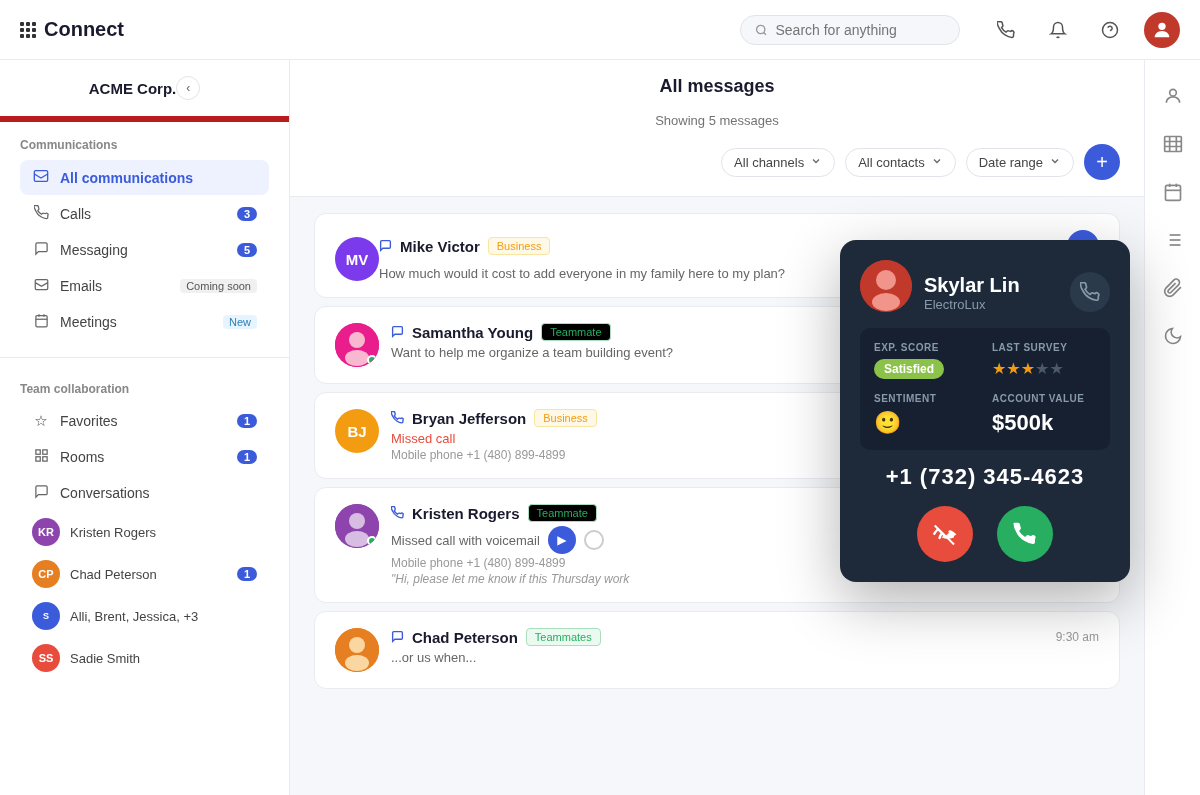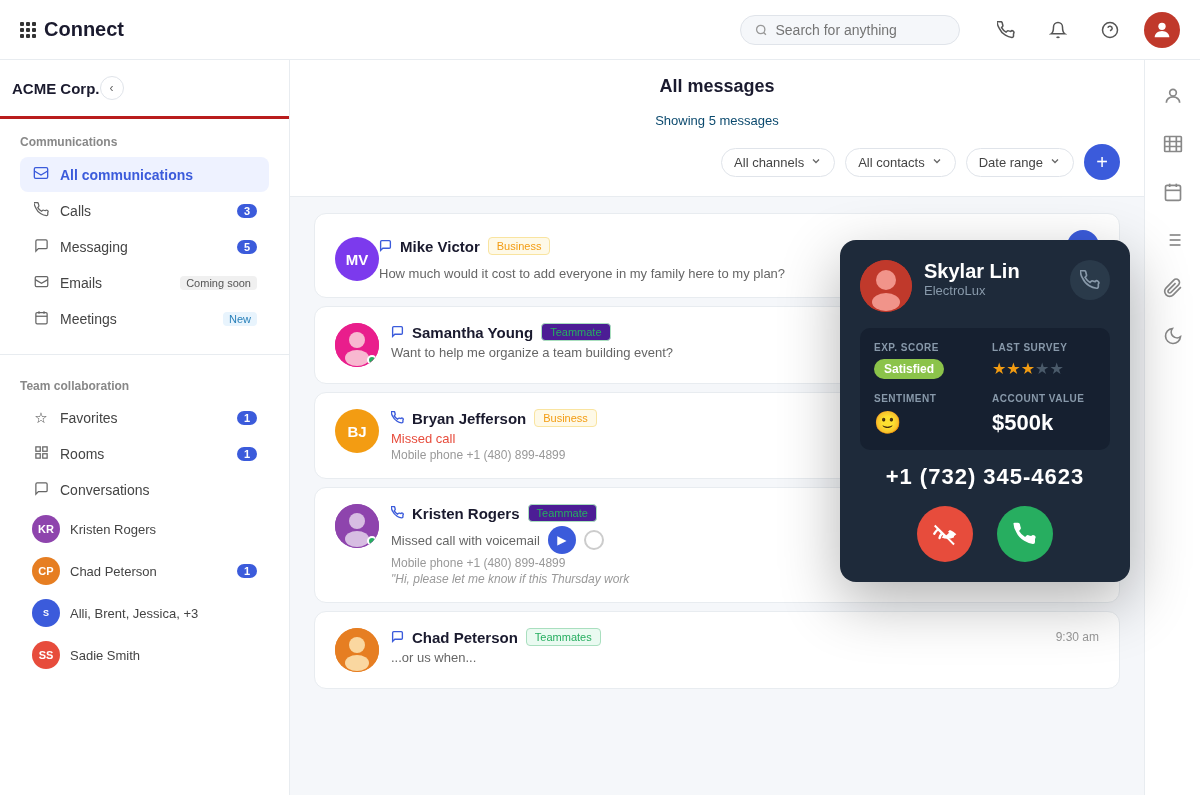--- a/index.html
+++ b/index.html
@@ -16,21 +16,21 @@
     .topbar-icons { display: flex; align-items: center; gap: 16px; margin-left: 16px; }
     .topbar-icon-btn { width: 36px; height: 36px; border-radius: 50%; display: flex; align-items: center; justify-content: center; cursor: pointer; color: #555; font-size: 18px; border: none; background: transparent; }
     .avatar-btn { width: 36px; height: 36px; border-radius: 50%; overflow: hidden; cursor: pointer; background: #c0392b; display: flex; align-items: center; justify-content: center; color: white; font-size: 14px; font-weight: 600; }
     .avatar-wrapper { position: relative; }
 
     
     .main { display: flex; flex: 1; overflow: hidden; }
 
     
     .sidebar { width: 290px; background: #fff; border-right: 1px solid #e8ecf0; flex-shrink: 0; display: flex; flex-direction: column; overflow-y: auto; }
-    .sidebar-header { padding: 16px 12px; display: flex; align-items: center; justify-content: flex-start; border-bottom: 3px solid #b91c1c; }
+    .sidebar-header { padding: 16px 5px; display: flex; align-items: center; justify-content: center; border-bottom: 6px solid #b91c1c; }
     .sidebar-company { font-size: 15px; font-weight: 600; color: #1a1a2e; }
     .sidebar-collapse { width: 24px; height: 24px; border-radius: 50%; border: 1px solid #e0e4ea; display: flex; align-items: center; justify-content: center; cursor: pointer; font-size: 12px; color: #666; background: #fff; }
     .sidebar-section { padding: 16px 20px 8px; }
     .sidebar-section-title { font-size: 12px; font-weight: 600; color: #888; text-transform: none; margin-bottom: 8px; }
     .sidebar-item { display: flex; align-items: center; gap: 10px; padding: 8px 12px; border-radius: 8px; cursor: pointer; font-size: 14px; color: #444; margin-bottom: 2px; }
     .sidebar-item.active { background: #eef2ff; color: #3b5bdb; font-weight: 700; }
     .sidebar-item-icon { width: 18px; text-align: center; font-size: 15px; flex-shrink: 0; }
     .sidebar-item-label { flex: 1; }
     .badge { background: #3b5bdb; color: #fff; font-size: 11px; font-weight: 600; padding: 1px 6px; border-radius: 10px; min-width: 20px; text-align: center; }
     .badge-gray { background: #f0f0f0; color: #555; font-size: 11px; padding: 1px 6px; border-radius: 4px; }
@@ -38,51 +38,51 @@
     .sidebar-divider { height: 1px; background: #e8ecf0; margin: 8px 0; }
     .sidebar-conv-item { display: flex; align-items: center; gap: 10px; padding: 6px 12px; cursor: pointer; font-size: 13px; color: #444; border-radius: 8px; margin-bottom: 2px; }
     .conv-avatar { width: 28px; height: 28px; border-radius: 50%; flex-shrink: 0; display: flex; align-items: center; justify-content: center; font-size: 11px; font-weight: 600; color: #fff; }
 
     
     .content { flex: 1; display: flex; flex-direction: column; background: #f5f7fa; overflow: hidden; position: relative; }
 
     
     .content-header { background: #fff; padding: 16px 24px; display: flex; align-items: center; gap: 16px; border-bottom: 1px solid #e8ecf0; flex-shrink: 0; flex-direction: column; }
     .content-title { font-size: 18px; font-weight: 700; color: #1a1a2e; }
-    .content-subtitle { font-size: 13px; color: #0c4a6e; }
+    .content-subtitle { font-size: 13px; color: #737373; }
     .content-filters { margin-left: auto; display: flex; align-items: center; gap: 10px; }
     .filter-btn { display: flex; align-items: flex-start; gap: 6px; padding: 6px 12px; border: 1px solid #e0e4ea; border-radius: 20px; font-size: 13px; color: #444; background: #fff; cursor: pointer; }
     .add-btn { width: 36px; height: 36px; border-radius: 50%; background: #3b5bdb; color: #fff; display: flex; align-items: center; justify-content: center; font-size: 20px; cursor: pointer; border: none; }
 
     
     .message-list { flex: 1; overflow-y: auto; padding: 16px 24px; display: flex; flex-direction: column; gap: 8px; }
     .message-card { background: #fff; border-radius: 12px; padding: 16px 20px; cursor: pointer; border: 1px solid #e8ecf0; position: relative; transition: box-shadow 0.2s; }
     .msg-avatar { width: 44px; height: 44px; border-radius: 50%; display: flex; align-items: center; justify-content: center; font-size: 15px; font-weight: 700; color: #fff; flex-shrink: 0; }
     .msg-top { display: flex; align-items: center; gap: 8px; }
     .msg-name { font-size: 15px; font-weight: 600; color: #1a1a2e; }
     .tag { font-size: 11px; padding: 2px 8px; border-radius: 4px; font-weight: 500; }
     .tag-business { background: #fef9e7; color: #f39c12; border: 1px solid #f9e4a0; }
-    .tag-teammate { background: #4c1d95; color: #27ae60; border: 1px solid #a9dfbf; }
+    .tag-teammate { background: #000000; color: #27ae60; border: 1px solid #a9dfbf; }
     .tag-teammates { background: #eafaf1; color: #27ae60; border: 1px solid #a9dfbf; }
     .msg-time { margin-left: auto; font-size: 12px; color: #999; }
     .msg-reply-btn { width: 32px; height: 32px; border-radius: 50%; background: #3b5bdb; color: #fff; display: flex; align-items: center; justify-content: center; font-size: 14px; cursor: pointer; flex-shrink: 0; }
     .msg-channel { display: flex; align-items: center; gap: 6px; font-size: 13px; color: #3b5bdb; margin-bottom: 2px; }
     .msg-preview { font-size: 13px; color: #666; }
     .msg-sub { font-size: 12px; color: #999; margin-top: 2px; }
     .voicemail-controls { display: flex; align-items: center; gap: 8px; margin-top: 4px; }
     .play-btn { width: 28px; height: 28px; border-radius: 50%; background: #3b5bdb; color: #fff; display: flex; align-items: center; justify-content: center; font-size: 12px; cursor: pointer; }
     .voicemail-dot { width: 20px; height: 20px; border-radius: 50%; border: 2px solid #ccc; }
 
     
     .right-panel { width: 56px; background: #fff; border-left: 1px solid #e8ecf0; display: flex; flex-direction: column; align-items: center; padding: 16px 0; gap: 8px; flex-shrink: 0; }
     .right-icon { width: 40px; height: 40px; border-radius: 8px; display: flex; align-items: center; justify-content: center; cursor: pointer; font-size: 18px; color: #888; }
 
     
     .call-popup { position: absolute; right: 70px; top: 240px; width: 290px; background: #1e2a3a; border-radius: 16px; padding: 20px; box-shadow: 0 20px 60px rgba(0,0,0,0.3); z-index: 100; }
-    .call-popup-header { display: flex; align-items: flex-start; gap: 12px; margin-bottom: 16px; }
+    .call-popup-header { display: flex; align-items: flex-end; gap: 12px; margin-bottom: 16px; }
     .call-avatar { width: 52px; height: 52px; border-radius: 50%; background: #c0392b; display: flex; align-items: center; justify-content: center; font-size: 18px; font-weight: 700; color: #fff; flex-shrink: 0; overflow: hidden; }
     .call-name { font-size: 20px; font-weight: 700; color: #fff; }
     .call-company { font-size: 13px; color: #8899aa; }
     .call-phone-icon { margin-left: auto; width: 40px; height: 40px; border-radius: 50%; background: #2a3a4a; display: flex; align-items: center; justify-content: center; font-size: 18px; cursor: pointer; }
     .call-stats { background: #162030; border-radius: 10px; padding: 14px; margin-bottom: 14px; display: grid; grid-template-columns: 1fr 1fr; gap: 14px; }
     .stat-label { font-size: 10px; font-weight: 600; color: #8899aa; text-transform: uppercase; margin-bottom: 6px; letter-spacing: 0.5px; }
     .satisfied-badge { background: #8bc34a; color: #fff; font-size: 12px; font-weight: 600; padding: 3px 10px; border-radius: 12px; display: inline-block; }
     .stars { color: #f39c12; font-size: 16px; }
     .stars .empty { color: #4a5a6a; }
     .sentiment-emoji { font-size: 22px; }

